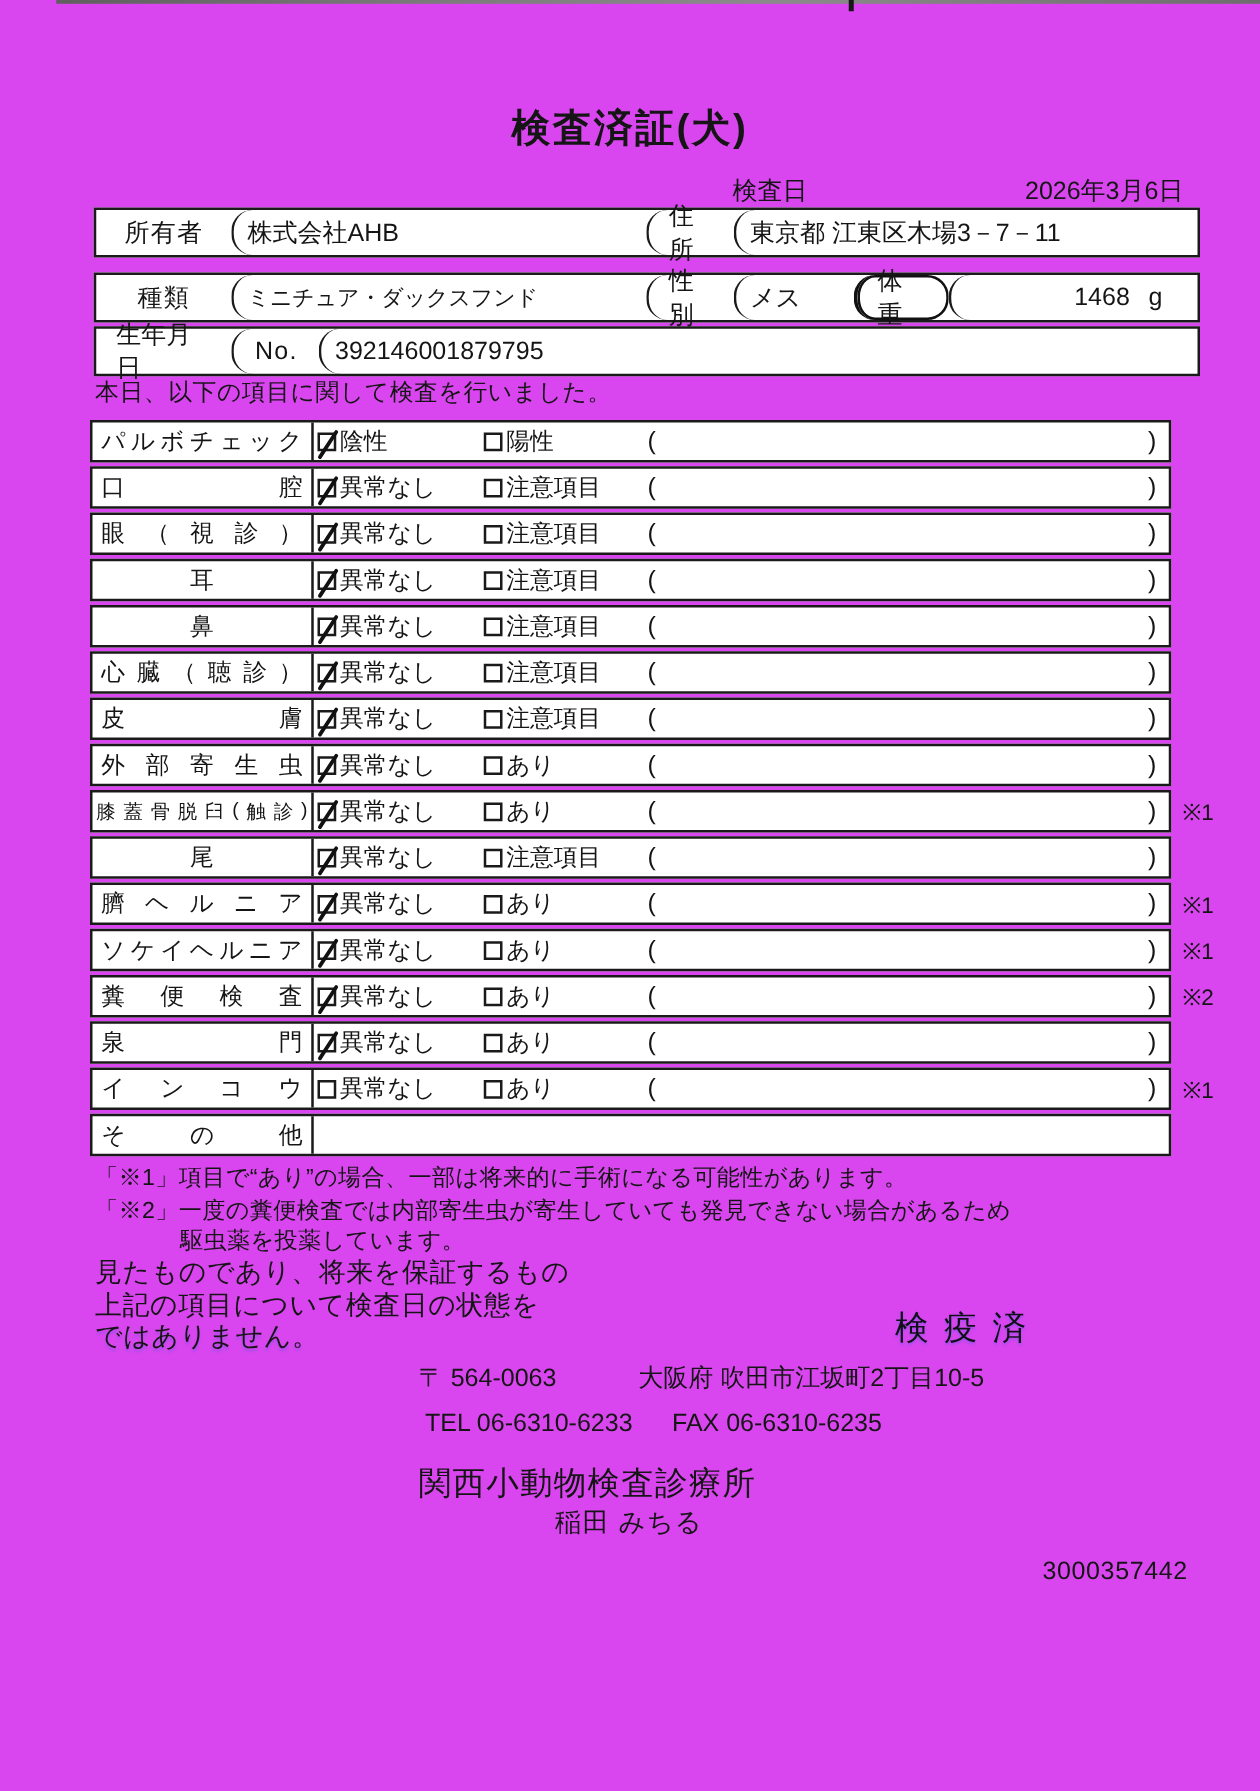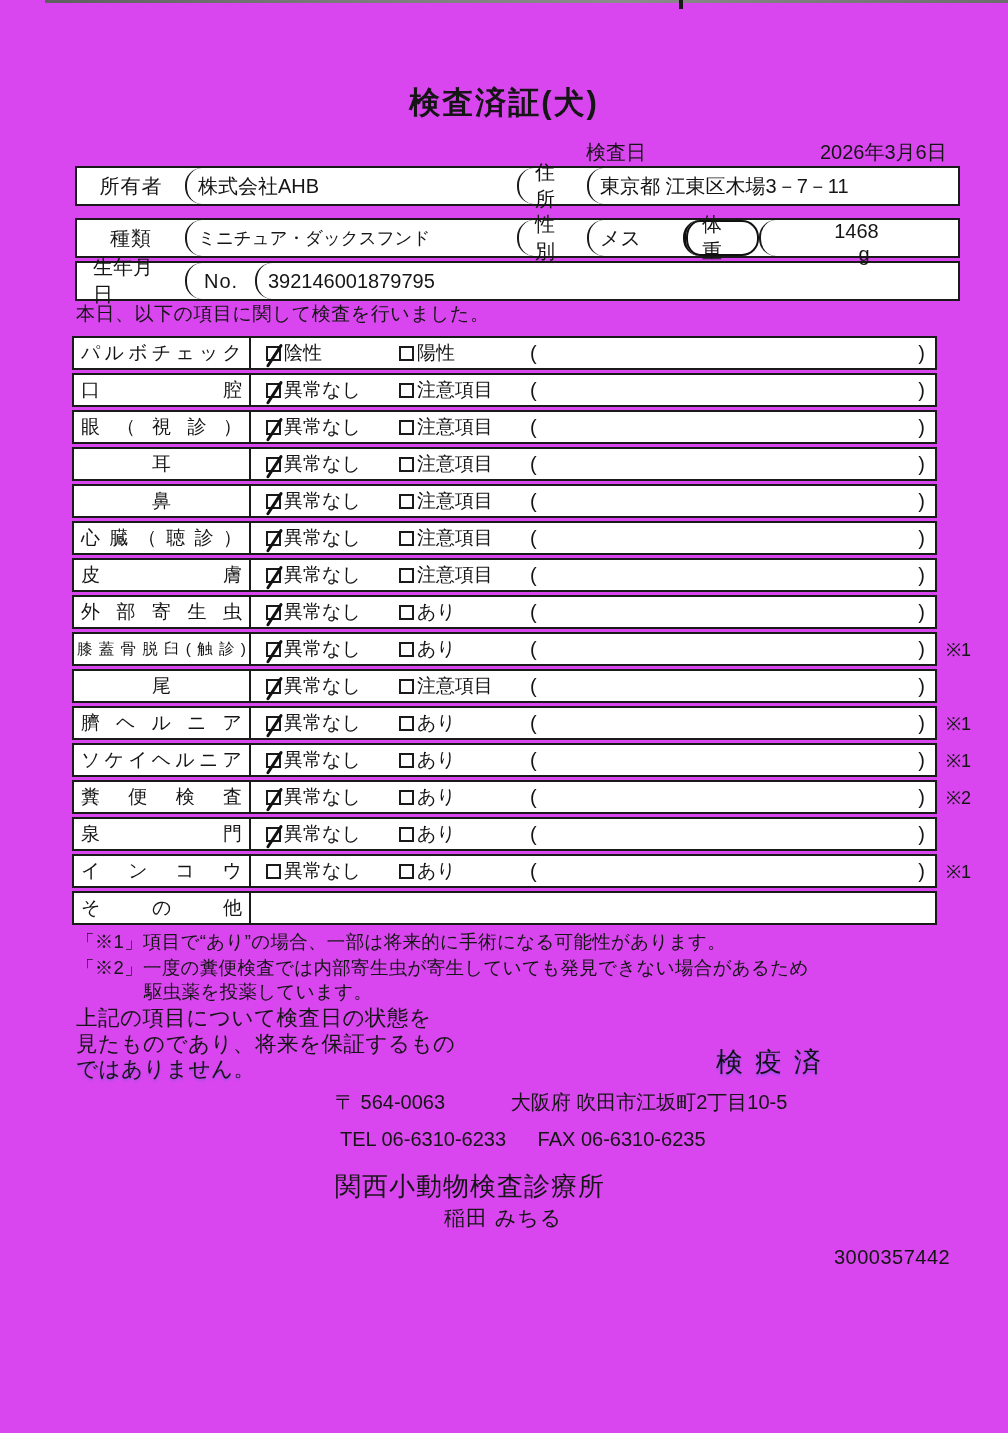--- a/index.html
+++ b/index.html
@@ -22,35 +22,35 @@
   .tbl{position:absolute;left:75px;width:885px;}
   .trow{display:flex;border:2px solid #1a1a1a;box-sizing:border-box;height:40px;
         align-items:stretch;background:#fff;}
   .trow + .trow{margin-top:3px;}
   .tcell{display:flex;align-items:center;padding:0 11px;font-size:20px;box-sizing:border-box;}
   .tcell + .tcell{border-left:2px solid #1a1a1a;border-radius:17px;}
   .tcell.lab{justify-content:center;padding:0 16px;letter-spacing:1px;}
   .w-a{width:108px;}.w-b{width:332px;}.w-c{width:70px;}.w-d{width:96px;}.w-e{width:76px;}
   .fx{flex:1;}
   .heavy{box-shadow:inset 0 0 0 2px #111;border-left:3px solid #111 !important;}
-  .wval{justify-content:flex-start;padding-right:17px;flex-direction:column;}
+  .wval{justify-content:flex-end;padding-right:28px;}
   .wval .unit{margin-left:15px;}
 
   .intro{position:absolute;left:76px;top:301px;font-size:19px;letter-spacing:0.5px;}
 
   
   .check-tbl{position:absolute;left:72px;top:336px;width:936px;}
   .crow{display:flex;align-items:stretch;height:34px;margin-bottom:3px;}
   .crow-box{width:865px;border:2px solid #1a1a1a;box-sizing:border-box;display:flex;background:#fff;}
   .row-label{width:177px;border-right:2px solid #1a1a1a;box-sizing:border-box;
              display:flex;align-items:center;justify-content:space-between;
              padding:0 7px;font-size:19px;}
   .row-label.center{justify-content:center;}
   .row-label.small{font-size:15.5px;padding:0 3px;}
-  .opts{flex:1;display:flex;align-items:center;padding-left:15px;font-size:19px;}
+  .opts{flex:1;display:flex;align-items:center;padding-left:3px;font-size:19px;}
   .opt{display:flex;align-items:center;}
   .opt1{width:133px;}
   .opt2{width:131px;}
   .cb{width:15px;height:15px;border:2px solid #1a1a1a;box-sizing:border-box;
       position:relative;margin-right:3px;flex:none;}
   .slash{position:absolute;left:5px;top:-6px;width:2.5px;height:27px;background:#111;
          transform:rotate(33deg);border-radius:2px;}
   .paren{font-size:20px;}
   .paren.close{margin-left:auto;margin-right:10px;}
   .crow-note{display:flex;align-items:center;padding-left:9px;font-size:18px;}
@@ -539,22 +539,22 @@
         </div>
         <div class="crow-note"></div>
       </div>
     </div>
 
   <div class="fnote fn1">「※1」項目で“あり”の場合、一部は将来的に手術になる可能性があります。</div>
   <div class="fnote fn2">「※2」一度の糞便検査では内部寄生虫が寄生していても発見できない場合があるため</div>
   <div class="fnote fn3">駆虫薬を投薬しています。</div>
 
   <div class="disclaimer">
+    <div>見たものであり、将来を保証するもの</div>
     <div>上記の項目について検査日の状態を</div>
-    <div>見たものであり、将来を保証するもの</div>
     <div class="fringe">ではありません。</div>
   </div>
 
   <div class="stamp">検疫済</div>
 
   <div class="postal">
     <span>〒 564-0063</span>
     <span class="addr">大阪府 吹田市江坂町2丁目10-5</span>
   </div>
 

